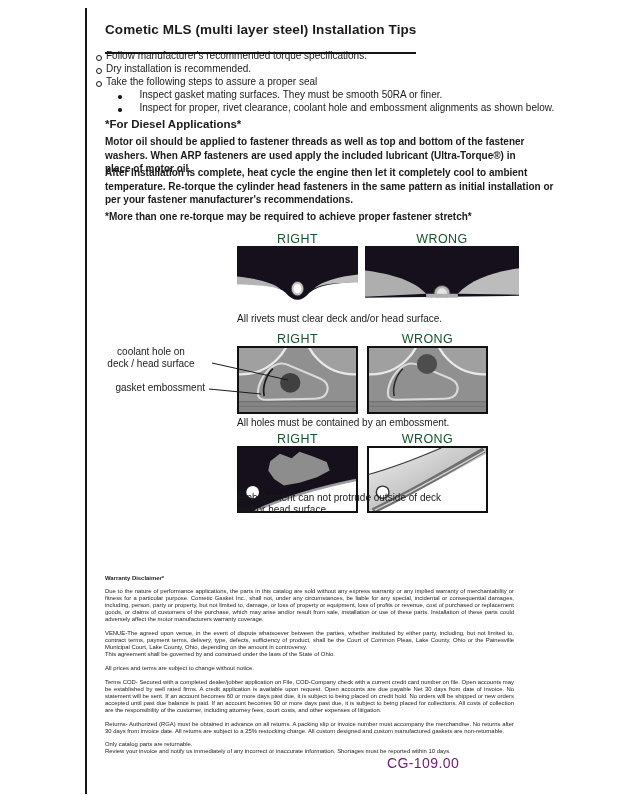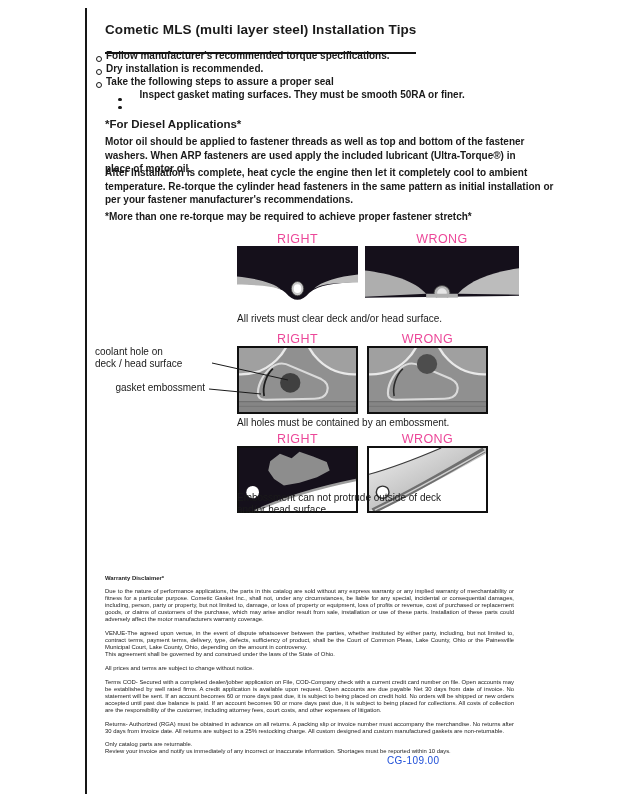--- a/index.html
+++ b/index.html
@@ -7,41 +7,41 @@
     position:relative; width:618px; height:800px; background:#ffffff;
     font-family:"Liberation Sans", sans-serif; color:#1a1a1a; overflow:hidden;
   }
   .abs { position:absolute; }
   .spine { left:85px; top:8px; width:2px; height:786px; background:#161616; }
   .doc-title {
     left:105px; top:22px; font-size:13.5px; font-weight:bold;
     border-bottom:2px solid #141414; padding-bottom:15px; letter-spacing:.1px;
   }
   .intro { left:96px; top:49px; width:470px; font-size:10px; line-height:13px; }
-  .b-row { display:flex; align-items:flex-end;font-weight:bold; }
+  .b-row { display:flex; align-items:center; }
   .ring { flex:0 0 auto; width:4px; height:4px; border:1px solid #1a1a1a; border-radius:50%; margin:4px 4px 0 0; }
   .sub { padding-left:22px;gap:15px; }
   .dot { flex:0 0 auto; width:3.5px; height:3.5px; background:#1a1a1a; border-radius:50%; margin:4.5px 3px 0 0; }
   .h-diesel { left:105px; top:118px; font-size:11.5px; font-weight:bold;text-align:center; }
   .para { left:105px; font-size:10px; line-height:13.5px;font-weight:bold; }
   .p1 { top:135px; width:424px; }
   .p2 { top:166px; width:456px; }
   .p3 { top:210px; width:456px; }
-  .rw-label { font-size:12.5px; letter-spacing:.4px; color:#ec4899; text-align:center; }
+  .rw-label { font-size:12.5px; letter-spacing:.4px; color:#14532d; text-align:center; }
   .panel { box-sizing:border-box; }
   .panel svg { display:block; width:100%; height:100%; }
   .bordered { border:2px solid #101010; }
   .caption { font-size:10px; line-height:12px; }
-  .callouts { left:95px; top:346px; width:112px; text-align:left; font-size:10px; line-height:11.5px; }
+  .callouts { left:95px; top:346px; width:112px; text-align:center; font-size:10px; line-height:11.5px; }
   .callout2 { left:95px; top:382px; width:110px; text-align:right; font-size:10px; }
   .legal { left:105px; top:575px; width:409px; font-size:5.9px; line-height:7.1px; color:#222; }
   .legal p { margin:0 0 6.5px 0; text-align:justify; }
   .legal p.tight { margin-bottom:0; }
   .legal .lh { font-weight:bold; margin-bottom:6px; }
-  .page-code { left:387px; top:755px; font-size:10px; letter-spacing:.4px; color:#1d4ed8; }
+  .page-code { left:387px; top:755px; font-size:14px; letter-spacing:.4px; color:#701a75; }
   .overlay { left:0; top:0; width:618px; height:800px; pointer-events:none; }
 </style>
 </head>
 <body>
 
 <div class="page">
 
   <div class="abs spine"></div>
 
   <div class="abs doc-title">Cometic MLS (multi layer steel) Installation Tips</div>
@@ -58,20 +58,21 @@
     <div class="b-row">
       <span class="ring"></span>
       <span>Take the following steps to assure a proper seal</span>
     </div>
     <div class="b-row sub">
       <span class="dot"></span>
       <span>Inspect gasket mating surfaces.  They must be smooth 50RA or finer.</span>
     </div>
     <div class="b-row sub">
       <span class="dot"></span>
+      <span>Inspect for proper, rivet clearance, coolant hole and embossment alignments as shown below.</span>
     </div>
   </div>
 
   <div class="abs h-diesel">*For Diesel Applications*</div>
   <div class="abs para p1">Motor oil should be applied to fastener threads as well as top and bottom of the fastener washers. When ARP fasteners are used apply the included lubricant (Ultra-Torque®) in place of motor oil.</div>
   <div class="abs para p2">After Installation is complete, heat cycle the engine then let it completely cool to ambient temperature. Re-torque the cylinder head fasteners in the same pattern as initial installation or per your fastener manufacturer's recommendations.</div>
   <div class="abs para p3">*More than one re-torque may be required to achieve proper fastener stretch*</div>
 
   <div class="abs rw-label" style="left:237px;top:232px;width:121px">RIGHT</div>
   <div class="abs rw-label" style="left:365px;top:232px;width:154px">WRONG</div>

